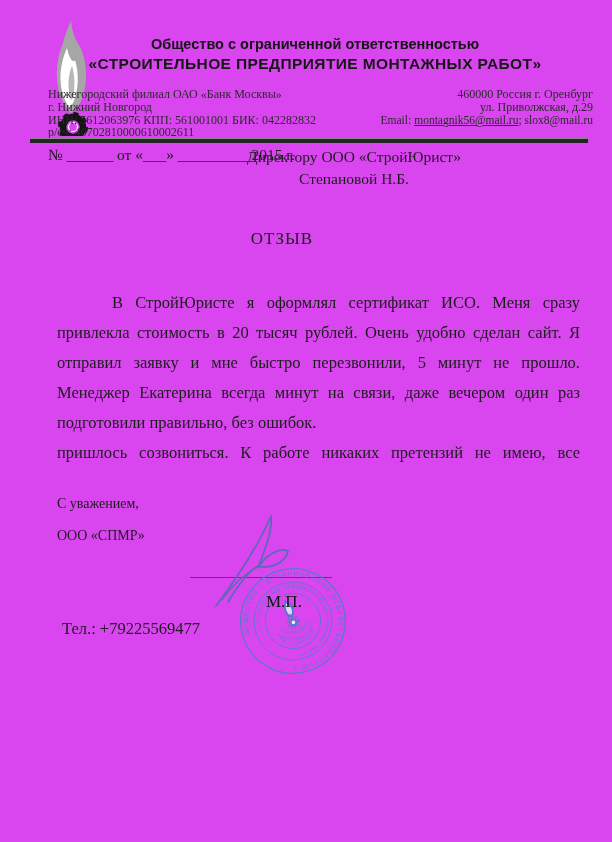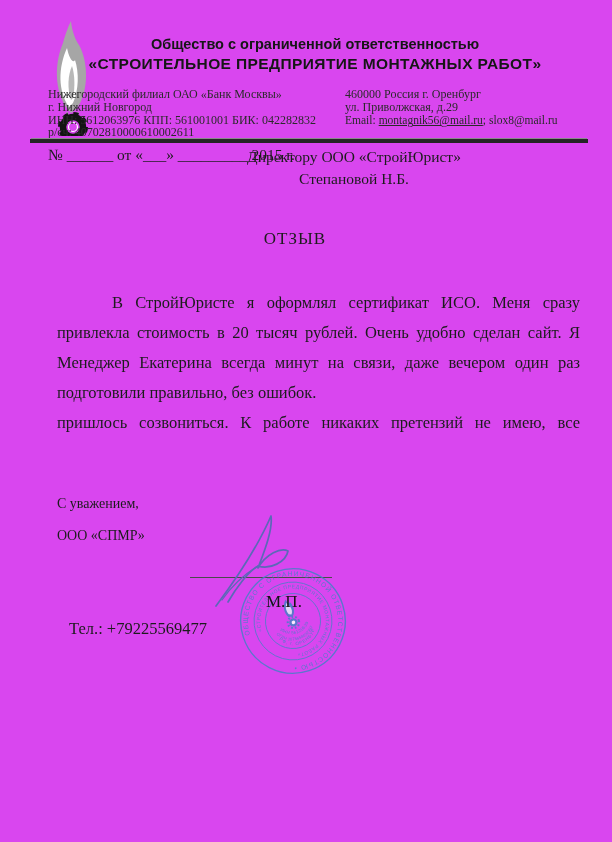--- a/index.html
+++ b/index.html
@@ -20,57 +20,57 @@
   .org-name {
     left:60px; top:55px; width:510px; text-align:center;
     font-family:"Liberation Sans", sans-serif; font-weight:bold;
     font-size:15.5px; letter-spacing:0.4px; color:#161616;
   }
   .bank {
     left:48px; top:88px; width:330px; text-align:left;
     font-size:12px; line-height:12.8px; color:#2a2a2a;
   }
   .contact {
-    left:345px; top:88px; width:248px; text-align:left;
+    left:345px; top:88px; width:248px; text-align:right;
     font-size:12px; line-height:13.2px; color:#2a2a2a;
   }
   .contact .email-line { font-size:11.5px; }
   .contact .email-label { margin-right:3px; }
   .contact .email-sep { margin-right:3px; }
   a.email { color:#2a2a2a; text-decoration:underline; cursor:pointer; }
 
   .rule {
     left:30px; top:139px; width:558px; height:4px;
     background:#242424; box-shadow:0 -2px 0 -1px #8a8a8a;
   }
 
   
   .refnum { left:48px; top:146px; font-size:15.5px; white-space:nowrap; }
   .recipient { right:118px; top:146px; width:280px; text-align:center; font-size:15.5px; line-height:22px; }
 
-  .title { left:0; top:229px; width:564px; text-align:center; font-size:17px; letter-spacing:1px;padding-left:13px; }
+  .title { left:0; top:229px; width:564px; text-align:center; font-size:17px; letter-spacing:1px; }
 
   
   .body { left:57px; top:288px; width:523px; font-size:16.5px; line-height:30px; }
   .bline { text-align:justify; text-align-last:justify; }
   .bline.first { text-indent:55px; }
   .bline.last { text-align-last:left; }
 
   
   .closing { left:57px; top:496px; font-size:14px; }
   .closing div { height:32px; }
 
   .sigline { left:190px; top:577px; width:142px; height:1.4px; background:#4a4a4a; }
 
   .stamp { left:236px; top:564px; width:114px; height:114px; opacity:0.88; }
   .stamp text { font-family:"Liberation Sans", sans-serif; fill:#4a7ec8; }
   .mp { left:266px; top:592px; font-size:17px; color:#141414; z-index:5;text-align:center; }
   .autograph { left:200px; top:508px; width:150px; height:102px; z-index:6; }
 
-  .phone { left:69px; top:619px; font-size:16.5px; }
+  .phone { left:62px; top:619px; font-size:16.5px; }
 </style>
 </head>
 <body>
 
 <div class="page">
 
   <svg class="abs logo" viewBox="0 0 68 116">
     <g>
       <path d="M29,93 C13,77 11,46 21,23 C24,12 27,5 29,1 C30,11 33,19 37,25 C45,39 47,64 39,81 C36,88 32,91 29,93 Z" fill="#a6a6a6"></path>
       <path d="M27,87 C16,71 16,48 25,28 C27,38 31,44 33,40 C37,52 37,70 31,83 Z" fill="#ffffff"></path>
@@ -109,20 +109,21 @@
   <div class="abs recipient">
     <div>Директору ООО «СтройЮрист»</div>
     <div>Степановой Н.Б.</div>
   </div>
 
   <div class="abs title">ОТЗЫВ</div>
 
   <div class="abs body">
     <div class="bline first">В СтройЮристе я оформлял сертификат ИСО. Меня сразу</div>
     <div class="bline">привлекла стоимость в 20 тысяч рублей. Очень удобно сделан сайт. Я</div>
+    <div class="bline">отправил заявку и мне быстро перезвонили, 5 минут не прошло.</div>
     <div class="bline">Менеджер Екатерина всегда минут на связи, даже вечером один раз</div>
     <div class="bline last">подготовили правильно, без ошибок.</div>
     <div class="bline">пришлось созвониться. К работе никаких претензий не имею, все</div>
   </div>
 
   <div class="abs closing">
     <div>С уважением,</div>
     <div>ООО «СПМР»</div>
   </div>
 

